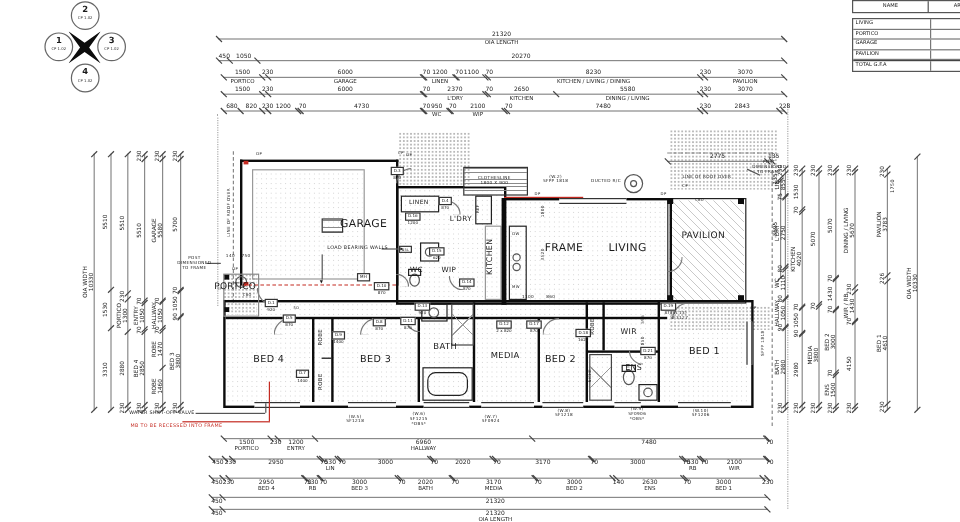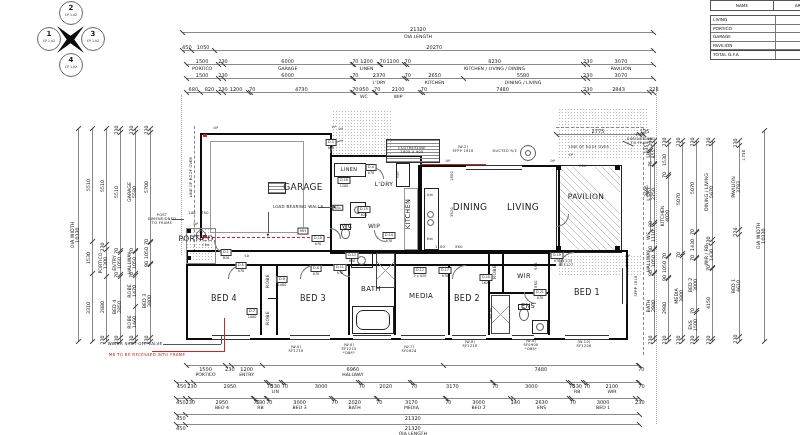--- a/index.html
+++ b/index.html
@@ -834,21 +834,21 @@
       </div>
     </div>
   <div id="labels-layer">
       <div class="plbl" style="left: 303px; top: 187px; font-size: 9px;">GARAGE</div>
       <div class="plbl" style="left: 196px; top: 239px; font-size: 7.5px;">PORTICO</div>
       <div class="plbl" style="left: 349px; top: 170px; font-size: 5px;">LINEN</div>
       <div class="plbl" style="left: 384px; top: 184px; font-size: 6px;">L'DRY</div>
       <div class="plbl" style="left: 347px; top: 226px; font-size: 6px;">WC</div>
       <div class="plbl" style="left: 374px; top: 226px; font-size: 6px;">WIP</div>
       <div class="plbl rot" style="left: 409px; top: 214px; font-size: 6.5px;">KITCHEN</div>
-      <div class="plbl" style="left: 470px; top: 207px; font-size: 9px;">DINING</div>
+      <div class="plbl" style="left: 470px; top: 207px; font-size: 9px;">FRAME</div>
       <div class="plbl" style="left: 523px; top: 207px; font-size: 9px;">LIVING</div>
       <div class="plbl" style="left: 586px; top: 197px; font-size: 7.5px;">PAVILION</div>
       <div class="plbl" style="left: 224px; top: 299px; font-size: 8px;">BED 4</div>
       <div class="plbl rot" style="left: 268px; top: 281px; font-size: 4.5px;">ROBE</div>
       <div class="plbl rot" style="left: 268px; top: 318px; font-size: 4.5px;">ROBE</div>
       <div class="plbl" style="left: 313px; top: 299px; font-size: 8px;">BED 3</div>
       <div class="plbl" style="left: 371px; top: 289px; font-size: 7px;">BATH</div>
       <div class="plbl" style="left: 421px; top: 296px; font-size: 7px;">MEDIA</div>
       <div class="plbl" style="left: 467px; top: 299px; font-size: 8px;">BED 2</div>
       <div class="plbl rot" style="left: 495px; top: 272px; font-size: 4.5px;">ROBE</div>

